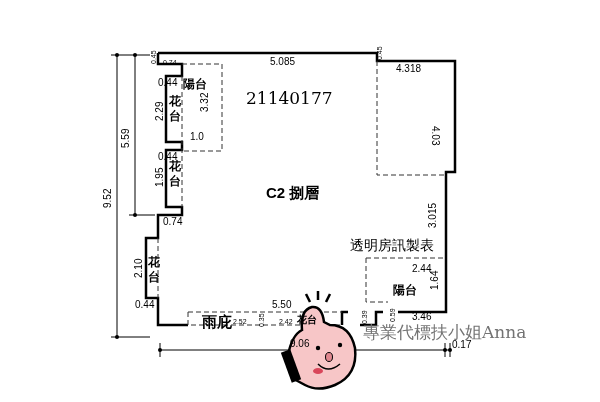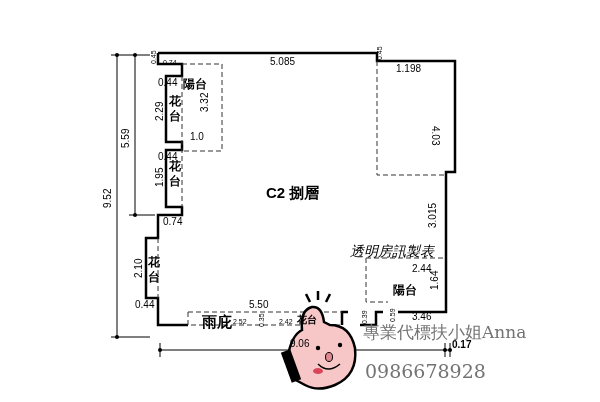--- a/index.html
+++ b/index.html
@@ -66,59 +66,59 @@
         <circle cx="340" cy="345" r="2.2" fill="#000"></circle>
       <ellipse cx="329" cy="357" rx="3.5" ry="4.5" fill="#e08890" stroke="#000" stroke-width="1"></ellipse>
       <path d="M318 364 Q328 374 340 364" stroke="#000" stroke-width="1.5" fill="none"></path>
       <ellipse cx="318" cy="371" rx="5" ry="3" fill="#d9465a"></ellipse>
       <line x1="310" y1="302" x2="306" y2="294" stroke="#000" stroke-width="2.5"></line>
       <line x1="318" y1="300" x2="318" y2="291" stroke="#000" stroke-width="2.5"></line>
       <line x1="326" y1="302" x2="330" y2="294" stroke="#000" stroke-width="2.5"></line>
     </g>
   </svg>
 
+  <span class="t serif" style="left:246px;top:90px;font-size:17px;">21140177</span>
   <span class="t" style="left:266px;top:185px;font-size:15px;font-family:'Liberation Sans',sans-serif;font-weight:bold;">C2 捌層</span>
-  <span class="t serif" style="left:350px;top:244px;font-size:14px;font-style:italic;">透明房訊製表</span>
+  <span class="t serif" style="left:350px;top:238px;font-size:14px;">透明房訊製表</span>
 
   <span class="t lbl" style="left:183px;top:78px;">陽台</span>
   <span class="t lbl" style="left:393px;top:284px;">陽台</span>
   <span class="t lbl" style="left:169px;top:95px;">花</span>
   <span class="t lbl" style="left:169px;top:110px;">台</span>
   <span class="t lbl" style="left:169px;top:160px;">花</span>
   <span class="t lbl" style="left:169px;top:175px;">台</span>
   <span class="t lbl" style="left:148px;t​op:256px;top:256px;">花</span>
   <span class="t lbl" style="left:148px;top:271px;">台</span>
   <span class="t lbl" style="left:202px;top:315px;font-size:15px;">雨庇</span>
   <span class="t lbl" style="left:297px;top:315px;font-size:10px;">花台</span>
 
   <span class="t dim" style="left:264px;top:57px;padding-left:6px;">5.085</span>
   <span class="t dimsm" style="left:163px;top:59px;">0.74</span>
   <span class="t dimsm vert" style="left:150px;top:64px;">0.45</span>
   <span class="t dimsm vert" style="left:376px;top:60px;">0.45</span>
-  <span class="t dim" style="left:396px;top:64px;">1.198</span>
+  <span class="t dim" style="left:396px;top:64px;">4.318</span>
   <span class="t dim vert" style="left:440px;top:126px;transform:rotate(90deg);">4.03</span>
   <span class="t dim vert" style="left:428px;top:228px;">3.015</span>
   <span class="t dim" style="left:396px;top:264px;margin-left:16px;">2.44</span>
   <span class="t dim vert" style="left:430px;top:290px;">1.64</span>
   <span class="t dim" style="left:412px;top:312px;">3.46</span>
   <span class="t dimsm vert" style="left:389px;top:322px;">0.59</span>
   <span class="t dimsm vert" style="left:361px;top:324px;">0.39</span>
   <span class="t dim vert" style="left:200px;top:112px;">3.32</span>
   <span class="t dim" style="left:190px;top:132px;">1.0</span>
   <span class="t dim" style="left:158px;top:78px;">0.44</span>
   <span class="t dim vert" style="left:155px;top:121px;">2.29</span>
   <span class="t dim" style="left:158px;top:152px;">0.44</span>
   <span class="t dim vert" style="left:155px;top:187px;">1.95</span>
   <span class="t dim" style="left:163px;top:217px;">0.74</span>
   <span class="t dim vert" style="left:134px;top:278px;">2.10</span>
   <span class="t dim" style="left:135px;top:300px;">0.44</span>
-  <span class="t dim" style="left:249px;top:300px;">5.50</span>
+  <span class="t dim" style="left:272px;top:300px;">5.50</span>
   <span class="t dimsm" style="left:233px;top:318px;">2.52</span>
   <span class="t dimsm vert" style="left:258px;top:327px;">0.35</span>
   <span class="t dimsm" style="left:279px;top:318px;">2.42</span>
   <span class="t dim" style="left:290px;top:339px;">9.06</span>
-  <span class="t dim" style="left:452px;top:340px;font-weight:bold;">0.17</span>
+  <span class="t dim" style="left:452px;top:340px;">0.17</span>
   <span class="t dim vert" style="left:103px;top:208px;">9.52</span>
   <span class="t dim vert" style="left:121px;top:148px;">5.59</span>
 
   <span class="t wm" style="left:363px;top:324px;">專業代標扶小姐Anna</span>
-  <span class="t wm" style="left:365px;top:362px;font-size:19px;">0986678928</span>
 </div>
 
 </body></html>

